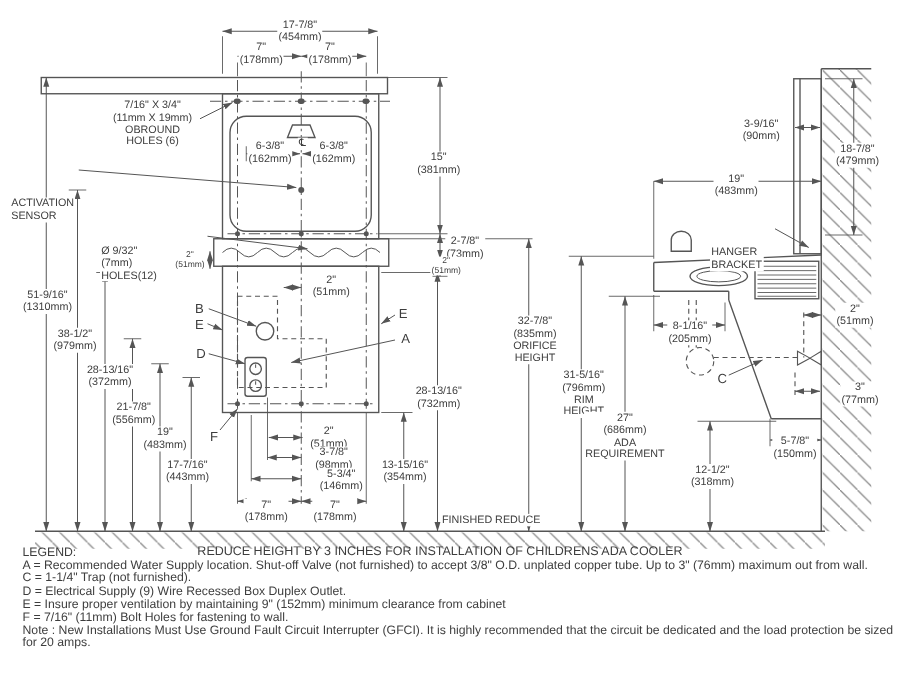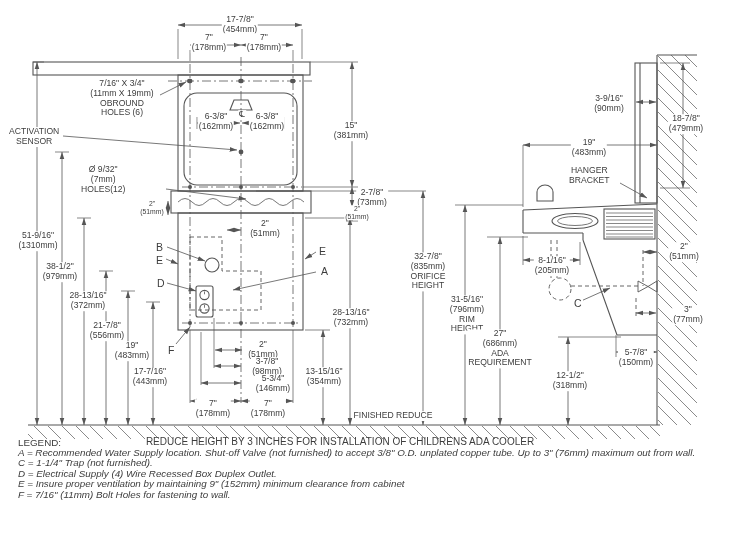--- a/index.html
+++ b/index.html
@@ -2,26 +2,26 @@
 <html><head>
 <meta charset="utf-8">
 <style>
   html,body{margin:0;padding:0;background:#fff;}
   #canvas{position:relative;width:729px;height:559px;background:#fff;overflow:hidden;
           font-family:"Liberation Sans","DejaVu Sans",sans-serif;color:#3d3d3d;}
   #canvas svg{position:absolute;left:0;top:0;}
   .lbl{position:absolute;transform:translate(-50%,-50%);text-align:center;
        font-size:8.6px;line-height:1.14;white-space:pre-line;background:#fff;padding:0 1px;}
   .lbl.sm{font-size:6.8px;}
-  .lbl.left{transform:none;text-align:center;background:#fff;}
+  .lbl.left{transform:none;text-align:left;background:#fff;margin-top:31px;}
   .letter{position:absolute;font-size:10.5px;background:#fff;padding:0 1px;}
-  .title{position:absolute;left:340px;top:436px;transform:translateX(-50%);
+  .title{position:absolute;left:352px;top:436px;transform:translateX(-50%);
          font-size:10px;white-space:nowrap;}
   .legend-head{position:absolute;left:18px;top:437px;font-size:9.8px;}
-  .legend{position:absolute;left:18px;top:448px;width:702px;font-size:9.8px;line-height:10.4px;font-style:italic;}
+  .legend{position:absolute;left:18px;top:448px;width:702px;font-size:9.8px;line-height:10.4px;}
 </style>
 </head>
 <body>
 
 <div id="canvas">
 
 <svg width="729" height="559" viewBox="0 0 729 559">
   <defs>
     <marker id="ah" markerWidth="9" markerHeight="8" refX="7.4" refY="3" orient="auto-start-reverse" markerUnits="userSpaceOnUse">
       <path d="M0,0.6 L7.5,3 L0,5.4 Z" fill="#555"></path>
@@ -252,18 +252,19 @@
 (150mm)</div>
   <div class="lbl" style="left:570px;top:381px">12-1/2"
 (318mm)</div>
   <div class="letter" style="left:573px;top:297px">C</div>
 
   <div class="title">REDUCE HEIGHT BY 3 INCHES FOR INSTALLATION OF CHILDRENS ADA COOLER</div>
   <div class="legend-head">LEGEND:</div>
   <div class="legend">
     <div>A = Recommended Water Supply location. Shut-off Valve (not furnished) to accept 3/8" O.D. unplated copper tube. Up to 3" (76mm) maximum out from wall.</div>
     <div>C = 1-1/4" Trap (not furnished).</div>
-    <div>D = Electrical Supply (4) Wire Recessed Box Duplex Outlet.</div>
+    <div>D = Electrical Supply (9) Wire Recessed Box Duplex Outlet.</div>
     <div>E = Insure proper ventilation by maintaining 9" (152mm) minimum clearance from cabinet</div>
     <div>F = 7/16" (11mm) Bolt Holes for fastening to wall.</div>
+    <div>Note : New Installations Must Use Ground Fault Circuit Interrupter (GFCI). It is highly recommended that the circuit be dedicated and the load protection be sized for 20 amps.</div>
   </div>
 
 </div>
 
 </body></html>

